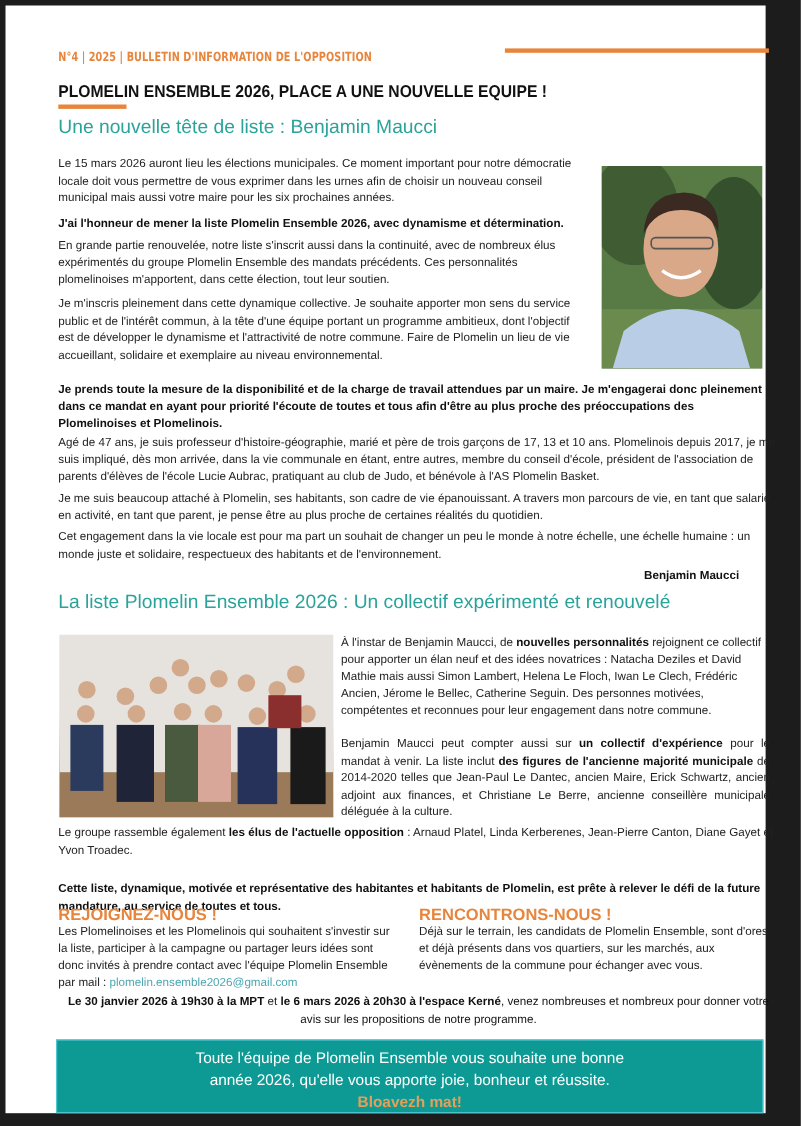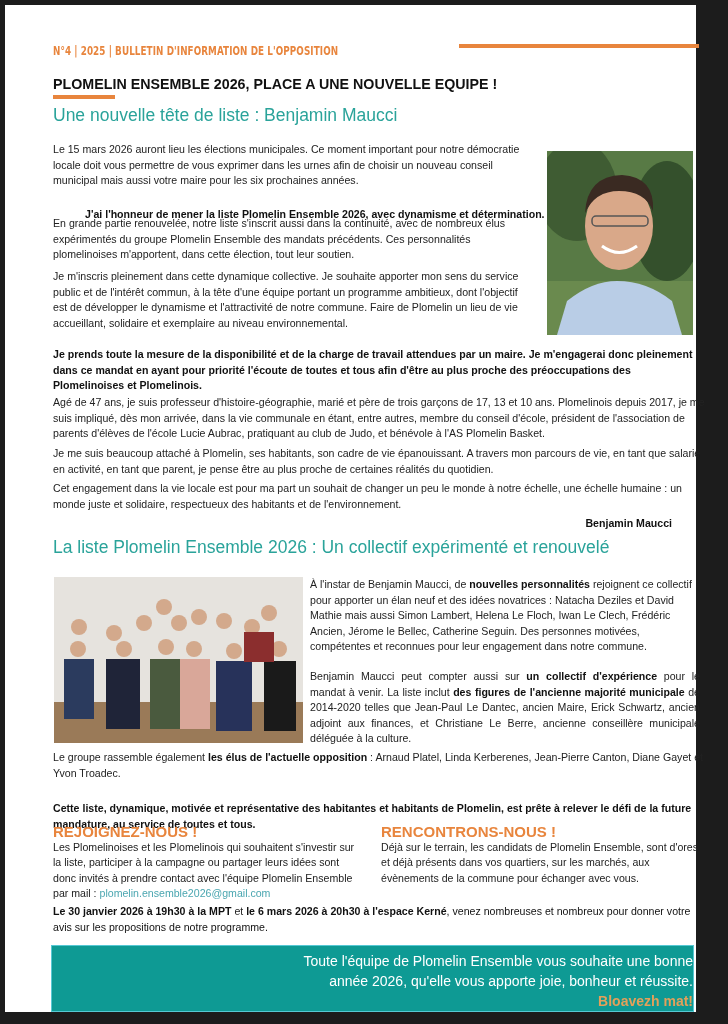--- a/index.html
+++ b/index.html
@@ -16,36 +16,36 @@
   .p { position:absolute; left:48px; font-size:10.6px; line-height:15.6px; color:#222; }
   .p b { color:#111; }
   .photo1 { position:absolute; left:542px; top:146px; width:146px; height:184px; overflow:hidden;
             background:linear-gradient(160deg,#4b6b3e 0%,#6f8c55 35%,#3e5a36 60%,#5d7d4a 100%); }
   .photo2 { position:absolute; left:49px; top:572px; width:249px; height:166px; overflow:hidden;
             background:linear-gradient(180deg,#e9e7e3 0%,#e2dfda 45%,#a88a66 80%,#8e6f4f 100%); }
   .sig { position:absolute; right:24px; top:512px; font-size:10.6px; font-weight:bold; color:#111; }
   .col-title { font-size:15px; font-weight:bold; color:#e8853d; }
   .mail { color:#4aa6b0; }
   .banner { position:absolute; left:46px; top:940px; width:643px; height:67px; background:#0e9a94;
-            border:1px solid #56c8d4; text-align:right; color:#ffffff; font-size:14px; line-height:20px; padding-top:5px; box-sizing:border-box; }
+            border:1px solid #56c8d4; text-align:center; color:#ffffff; font-size:14px; line-height:20px; padding-top:5px; box-sizing:border-box; }
   .banner .accent { color:#e3a05a; font-weight:bold; }
 </style>
 </head>
 <body>
 
 <div class="page">
   <div class="kicker">N°4 |  2025  |  BULLETIN D'INFORMATION DE L'OPPOSITION</div>
   <div class="hdr-line"></div>
   <div class="main-title">PLOMELIN ENSEMBLE 2026, PLACE A UNE NOUVELLE EQUIPE !</div>
   <div class="title-underline"></div>
 
   <div class="h2" style="top:100px;">Une nouvelle tête de liste : Benjamin Maucci</div>
 
   <div class="p" style="top:137px;width:470px;">Le 15 mars 2026 auront lieu les élections municipales. Ce moment important pour notre démocratie locale doit vous permettre de vous exprimer dans les urnes afin de choisir un nouveau conseil municipal mais aussi votre maire pour les six prochaines années.</div>
-  <div class="p" style="top:202px;width:480px;font-weight:bold;color:#111;margin-left:32px;">J'ai l'honneur de mener la liste Plomelin Ensemble 2026, avec dynamisme et détermination.</div>
+  <div class="p" style="top:191px;width:480px;font-weight:bold;color:#111;">J'ai l'honneur de mener la liste Plomelin Ensemble 2026, avec dynamisme et détermination.</div>
   <div class="p" style="top:211px;width:480px;">En grande partie renouvelée, notre liste s'inscrit aussi dans la continuité, avec de nombreux élus expérimentés du groupe Plomelin Ensemble des mandats précédents. Ces personnalités plomelinoises m'apportent, dans cette élection, tout leur soutien.</div>
   <div class="p" style="top:264px;width:480px;">Je m'inscris pleinement dans cette dynamique collective. Je souhaite apporter mon sens du service public et de l'intérêt commun, à la tête d'une équipe portant un programme ambitieux, dont l'objectif est de développer le dynamisme et l'attractivité de notre commune. Faire de Plomelin un lieu de vie accueillant, solidaire et exemplaire au niveau environnemental.</div>
 
   <div class="photo1">
     <svg width="146" height="184" viewBox="0 0 146 184">
       <rect x="0" y="0" width="146" height="184" fill="#587a45"></rect>
       <ellipse cx="30" cy="40" rx="40" ry="50" fill="#3f5c33"></ellipse>
       <ellipse cx="120" cy="70" rx="35" ry="60" fill="#34502c"></ellipse>
       <rect x="0" y="130" width="146" height="54" fill="#6a8a4e"></rect>
       <path d="M10 184 L20 150 Q45 130 70 130 Q100 130 125 150 L135 184 Z" fill="#b9cde6"></path>
@@ -108,21 +108,21 @@
 
   <div class="p" style="top:819px;width:310px;">
     <div class="col-title">REJOIGNEZ-NOUS !</div>
     <span>Les Plomelinoises et les Plomelinois qui souhaitent s'investir sur la liste, participer à la campagne ou partager leurs idées sont donc invités à prendre contact avec l'équipe Plomelin Ensemble par mail : </span><span class="mail">plomelin.ensemble2026@gmail.com</span>
   </div>
   <div class="p" style="left:376px;top:819px;width:320px;">
     <div class="col-title">RENCONTRONS-NOUS !</div>
     <span>Déjà sur le terrain, les candidats de Plomelin Ensemble, sont d'ores et déjà présents dans vos quartiers, sur les marchés, aux évènements de la commune pour échanger avec vous.</span>
   </div>
 
-  <div class="p" style="top:899px;width:655px;">
+  <div class="p" style="top:899px;width:655px;text-align:center;">
     <b>Le 30 janvier 2026 à 19h30 à la MPT</b><span> et </span><b>le 6 mars 2026 à 20h30 à l'espace Kerné</b><b style="font-weight:normal;">, venez nombreuses et nombreux pour donner votre avis sur les propositions de notre programme.</b>
   </div>
 
   <div class="banner">
     <div>Toute l'équipe de Plomelin Ensemble vous souhaite une bonne</div>
     <div>année 2026, qu'elle vous apporte joie, bonheur et réussite.</div>
     <div class="accent">Bloavezh mat!</div>
   </div>
 </div>
 

